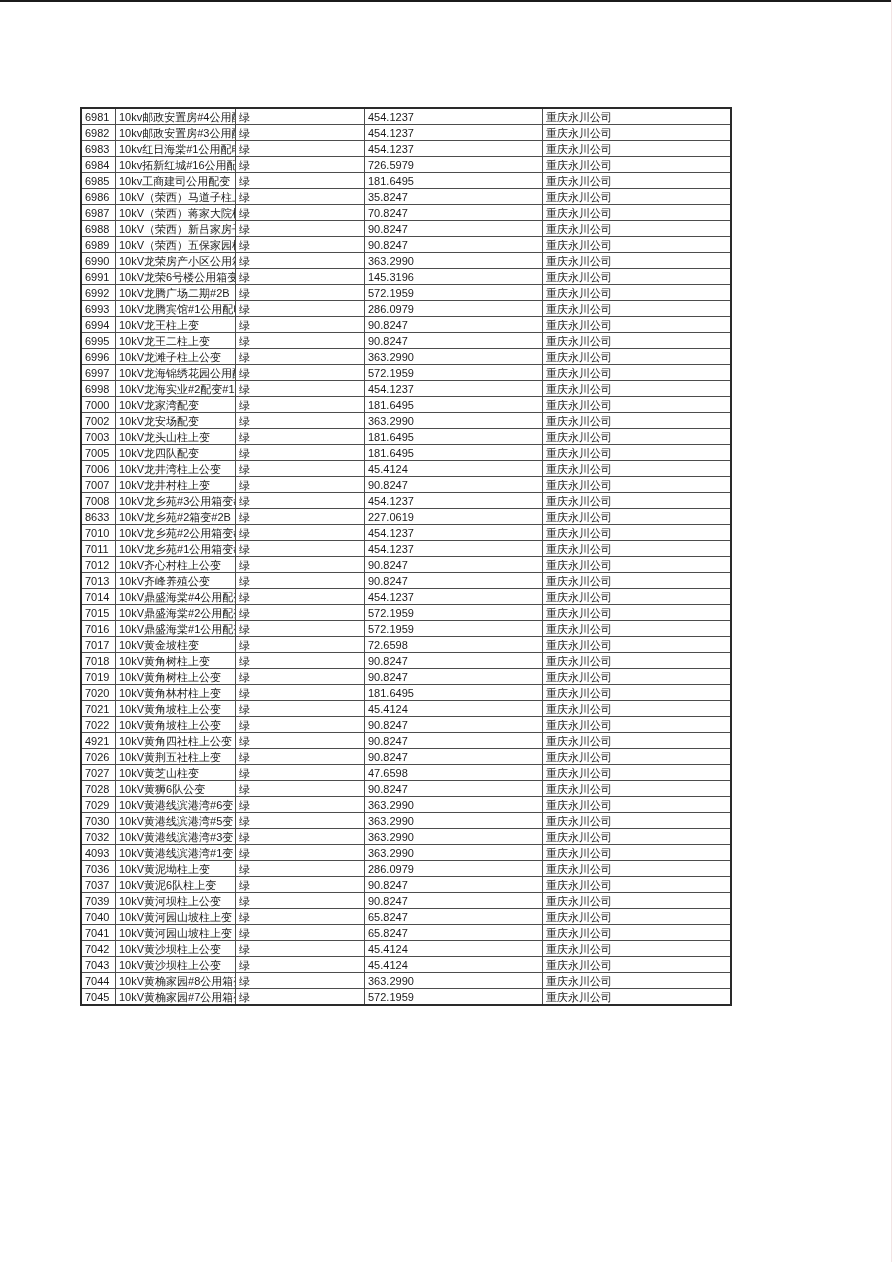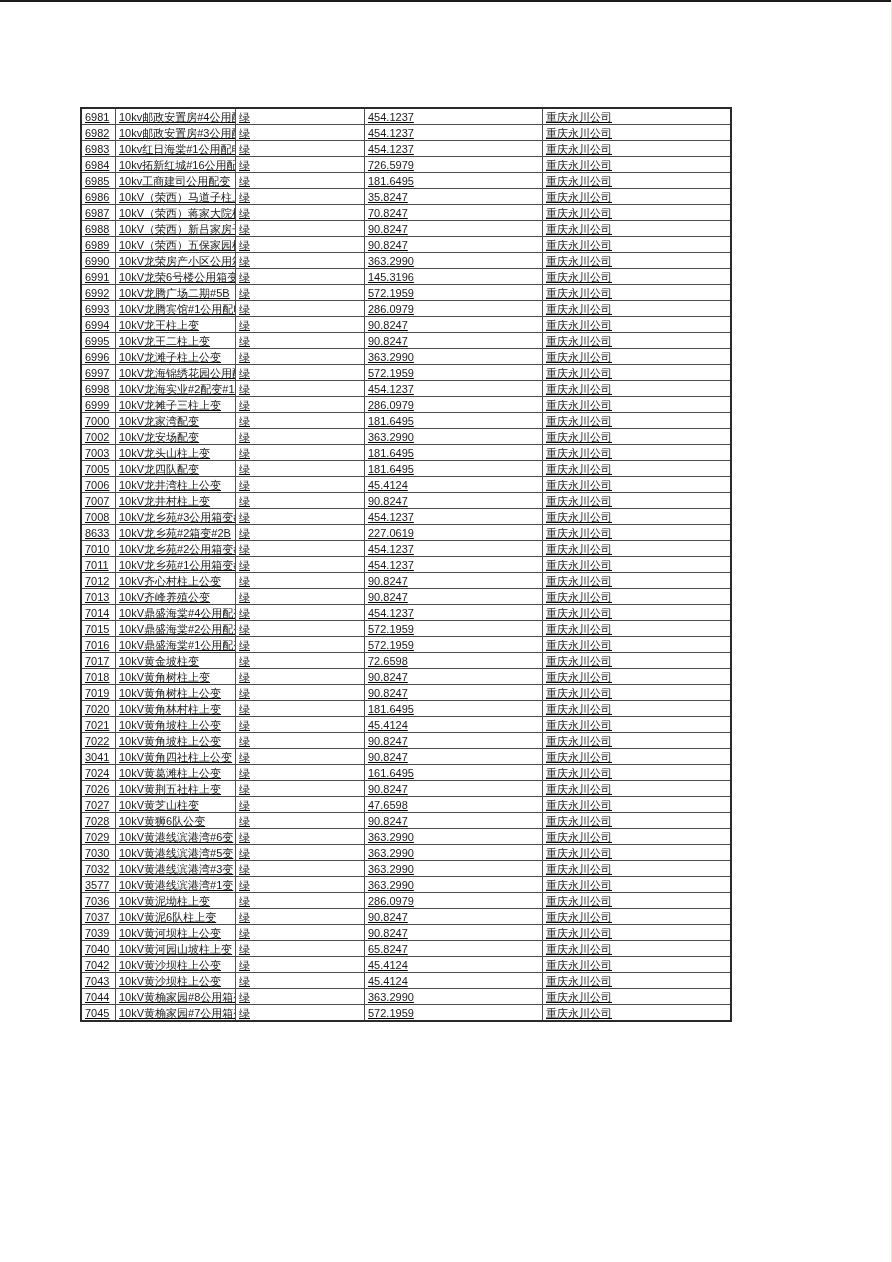--- a/index.html
+++ b/index.html
@@ -24,21 +24,20 @@
     background: #f2e4e4;
   }
   table.sheet {
     position: absolute;
     left: 80px;
     top: 107px;
     border-collapse: collapse;
     table-layout: fixed;
     width: 646px;
     border: 2px solid #2a2a2a;
-    text-decoration: underline;
   }
   table.sheet td {
     border: 1px solid #4d4d4d;
     height: 15px;
     padding: 0 1px 0 3px;
     font-size: 11px;
     line-height: 14px;
     white-space: nowrap;
     overflow: hidden;
     color: #1a1a1a;
@@ -130,21 +129,21 @@
       </tr>
       <tr>
         <td class="c-id">6991</td>
         <td class="c-name">10kV龙荣6号楼公用箱变#1</td>
         <td class="c-status">绿</td>
         <td class="c-value">145.3196</td>
         <td class="c-company">重庆永川公司</td>
       </tr>
       <tr>
         <td class="c-id">6992</td>
-        <td class="c-name">10kV龙腾广场二期#5B</td>
+        <td class="c-name">10kV龙腾广场二期#2B</td>
         <td class="c-status">绿</td>
         <td class="c-value">572.1959</td>
         <td class="c-company">重庆永川公司</td>
       </tr>
       <tr>
         <td class="c-id">6993</td>
         <td class="c-name">10kV龙腾宾馆#1公用配电变</td>
         <td class="c-status">绿</td>
         <td class="c-value">286.0979</td>
         <td class="c-company">重庆永川公司</td>
@@ -178,27 +177,20 @@
         <td class="c-company">重庆永川公司</td>
       </tr>
       <tr>
         <td class="c-id">6998</td>
         <td class="c-name">10kV龙海实业#2配变#1变</td>
         <td class="c-status">绿</td>
         <td class="c-value">454.1237</td>
         <td class="c-company">重庆永川公司</td>
       </tr>
       <tr>
-        <td class="c-id">6999</td>
-        <td class="c-name">10kV龙摊子三柱上变</td>
-        <td class="c-status">绿</td>
-        <td class="c-value">286.0979</td>
-        <td class="c-company">重庆永川公司</td>
-      </tr>
-      <tr>
         <td class="c-id">7000</td>
         <td class="c-name">10kV龙家湾配变</td>
         <td class="c-status">绿</td>
         <td class="c-value">181.6495</td>
         <td class="c-company">重庆永川公司</td>
       </tr>
       <tr>
         <td class="c-id">7002</td>
         <td class="c-name">10kV龙安场配变</td>
         <td class="c-status">绿</td>
@@ -332,31 +324,24 @@
         <td class="c-company">重庆永川公司</td>
       </tr>
       <tr>
         <td class="c-id">7022</td>
         <td class="c-name">10kV黄角坡柱上公变</td>
         <td class="c-status">绿</td>
         <td class="c-value">90.8247</td>
         <td class="c-company">重庆永川公司</td>
       </tr>
       <tr>
-        <td class="c-id">3041</td>
+        <td class="c-id">4921</td>
         <td class="c-name">10kV黄角四社柱上公变</td>
         <td class="c-status">绿</td>
         <td class="c-value">90.8247</td>
-        <td class="c-company">重庆永川公司</td>
-      </tr>
-      <tr>
-        <td class="c-id">7024</td>
-        <td class="c-name">10kV黄葛滩柱上公变</td>
-        <td class="c-status">绿</td>
-        <td class="c-value">161.6495</td>
         <td class="c-company">重庆永川公司</td>
       </tr>
       <tr>
         <td class="c-id">7026</td>
         <td class="c-name">10kV黄荆五社柱上变</td>
         <td class="c-status">绿</td>
         <td class="c-value">90.8247</td>
         <td class="c-company">重庆永川公司</td>
       </tr>
       <tr>
@@ -388,21 +373,21 @@
         <td class="c-company">重庆永川公司</td>
       </tr>
       <tr>
         <td class="c-id">7032</td>
         <td class="c-name">10kV黄港线滨港湾#3变</td>
         <td class="c-status">绿</td>
         <td class="c-value">363.2990</td>
         <td class="c-company">重庆永川公司</td>
       </tr>
       <tr>
-        <td class="c-id">3577</td>
+        <td class="c-id">4093</td>
         <td class="c-name">10kV黄港线滨港湾#1变</td>
         <td class="c-status">绿</td>
         <td class="c-value">363.2990</td>
         <td class="c-company">重庆永川公司</td>
       </tr>
       <tr>
         <td class="c-id">7036</td>
         <td class="c-name">10kV黄泥坳柱上变</td>
         <td class="c-status">绿</td>
         <td class="c-value">286.0979</td>
@@ -417,20 +402,27 @@
       </tr>
       <tr>
         <td class="c-id">7039</td>
         <td class="c-name">10kV黄河坝柱上公变</td>
         <td class="c-status">绿</td>
         <td class="c-value">90.8247</td>
         <td class="c-company">重庆永川公司</td>
       </tr>
       <tr>
         <td class="c-id">7040</td>
+        <td class="c-name">10kV黄河园山坡柱上变</td>
+        <td class="c-status">绿</td>
+        <td class="c-value">65.8247</td>
+        <td class="c-company">重庆永川公司</td>
+      </tr>
+      <tr>
+        <td class="c-id">7041</td>
         <td class="c-name">10kV黄河园山坡柱上变</td>
         <td class="c-status">绿</td>
         <td class="c-value">65.8247</td>
         <td class="c-company">重庆永川公司</td>
       </tr>
       <tr>
         <td class="c-id">7042</td>
         <td class="c-name">10kV黄沙坝柱上公变</td>
         <td class="c-status">绿</td>
         <td class="c-value">45.4124</td>

